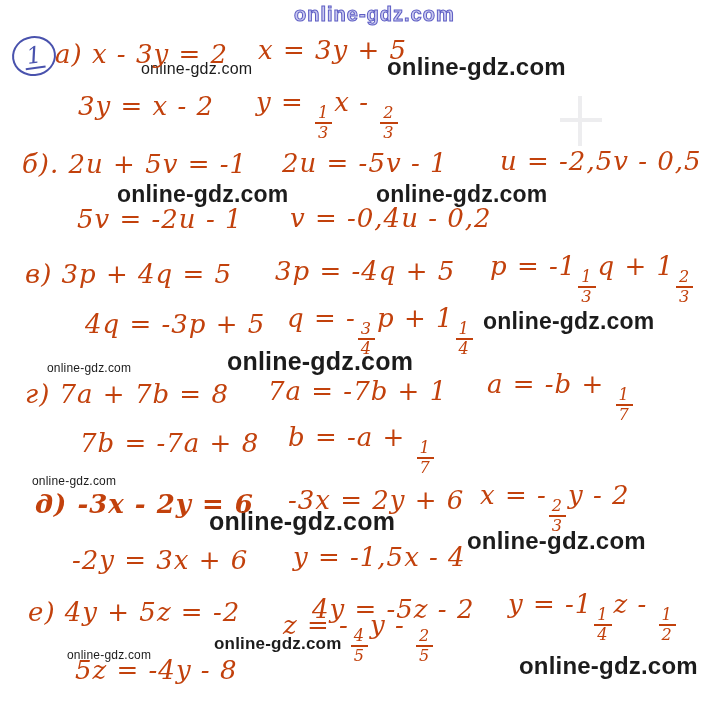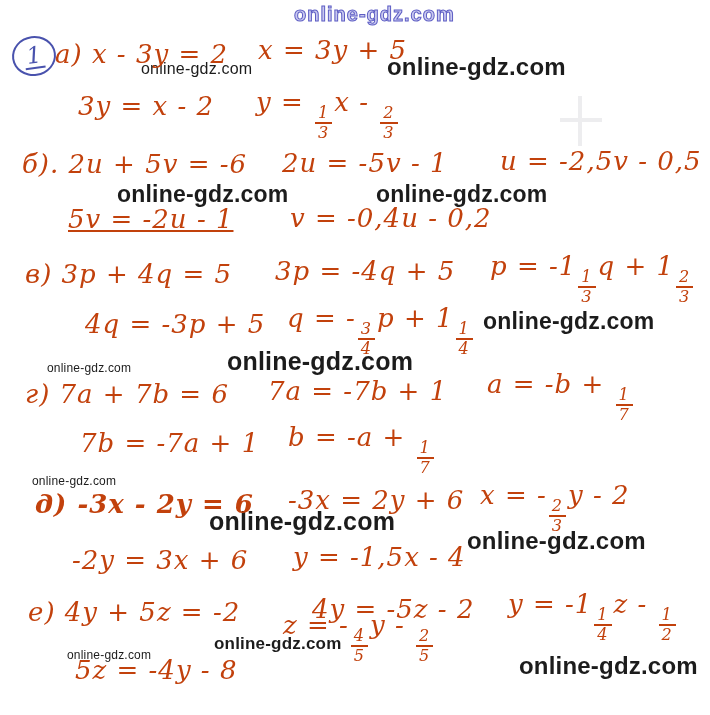--- a/index.html
+++ b/index.html
@@ -59,49 +59,49 @@
       <div class="eq" style="left: 55px; top: 40px;">а) x - 3y = 2</div>
       <div class="eq" style="left: 258px; top: 36px;">x = 3y + 5</div>
       <div class="eq" style="left: 78px; top: 92px;">3y = x - 2</div>
       <div class="eq" style="left: 256px; top: 88px;">y = <span class="frac">
           <span class="num">1</span>
           <span class="den">3</span>
         </span>x - <span class="frac">
           <span class="num">2</span>
           <span class="den">3</span>
         </span></div>
-      <div class="eq" style="left: 22px; top: 150px;">б). 2u + 5v = -6</div>
+      <div class="eq" style="left: 22px; top: 150px;">б). 2u + 5v = -1</div>
       <div class="eq" style="left: 282px; top: 149px;">2u = -5v - 1</div>
       <div class="eq" style="left: 500px; top: 147px; font-style: italic;">u = -2,5v - 0,5</div>
-      <div class="eq" style="left: 68px; top: 205px; text-decoration: underline;">5v = -2u - 1</div>
+      <div class="eq" style="left: 77px; top: 205px;">5v = -2u - 1</div>
       <div class="eq" style="left: 290px; top: 204px;">v = -0,4u - 0,2</div>
       <div class="eq" style="left: 25px; top: 260px;">в) 3p + 4q = 5</div>
       <div class="eq" style="left: 275px; top: 257px;">3p = -4q + 5</div>
       <div class="eq" style="left: 490px; top: 252px;">p = -1<span class="frac">
           <span class="num">1</span>
           <span class="den">3</span>
         </span>q + 1<span class="frac">
           <span class="num">2</span>
           <span class="den">3</span>
         </span></div>
       <div class="eq" style="left: 85px; top: 310px;">4q = -3p + 5</div>
       <div class="eq" style="left: 287px; top: 304px;">q = -<span class="frac">
           <span class="num">3</span>
           <span class="den">4</span>
         </span>p + 1<span class="frac">
           <span class="num">1</span>
           <span class="den">4</span>
         </span></div>
-      <div class="eq" style="left: 25px; top: 380px;">г) 7a + 7b = 6</div>
+      <div class="eq" style="left: 25px; top: 380px;">г) 7a + 7b = 8</div>
       <div class="eq" style="left: 268px; top: 377px;">7a = -7b + 1</div>
       <div class="eq" style="left: 487px; top: 370px;">a = -b + <span class="frac">
           <span class="num">1</span>
           <span class="den">7</span>
         </span></div>
-      <div class="eq" style="left: 80px; top: 429px;">7b = -7a + 1</div>
+      <div class="eq" style="left: 80px; top: 429px;">7b = -7a + 8</div>
       <div class="eq" style="left: 288px; top: 423px;">b = -a + <span class="frac">
           <span class="num">1</span>
           <span class="den">7</span>
         </span></div>
       <div class="eq" style="left: 35px; top: 490px; font-weight: bold;">д) -3x - 2y = 6</div>
       <div class="eq" style="left: 288px; top: 486px;">-3x = 2y + 6</div>
       <div class="eq" style="left: 480px; top: 481px;">x = -<span class="frac">
           <span class="num">2</span>
           <span class="den">3</span>
         </span>y - 2</div>

